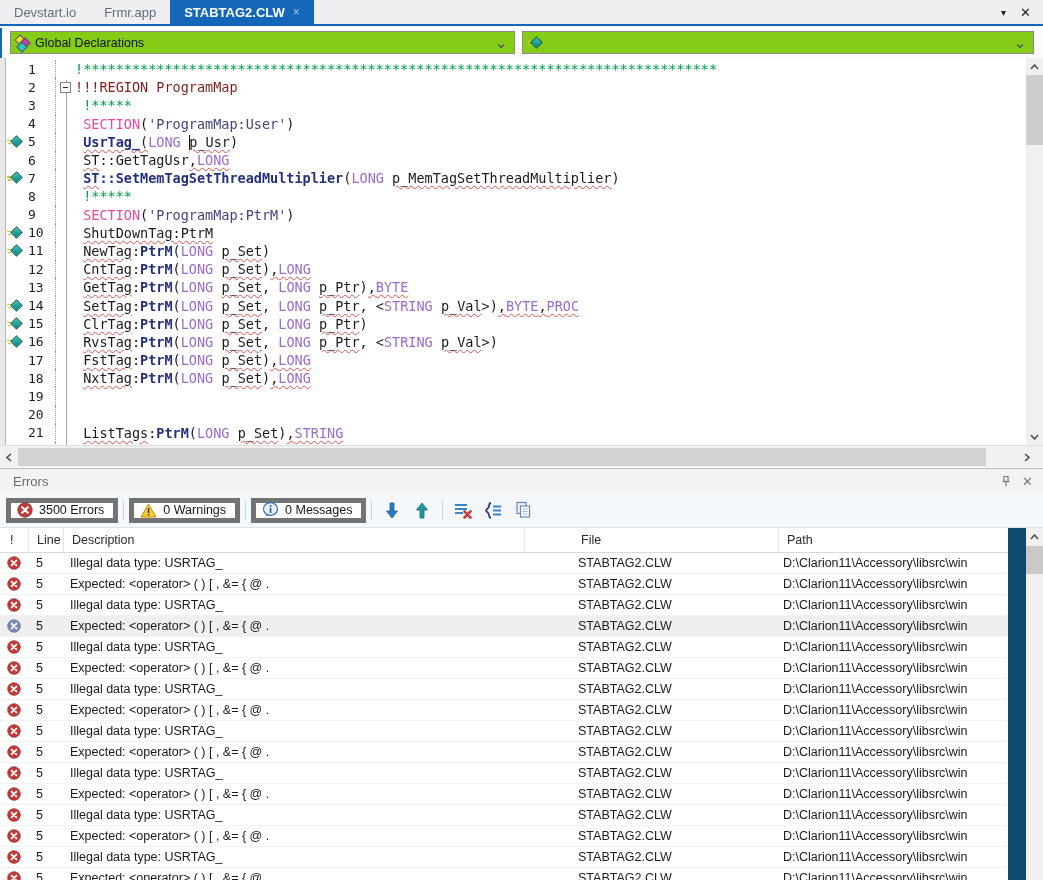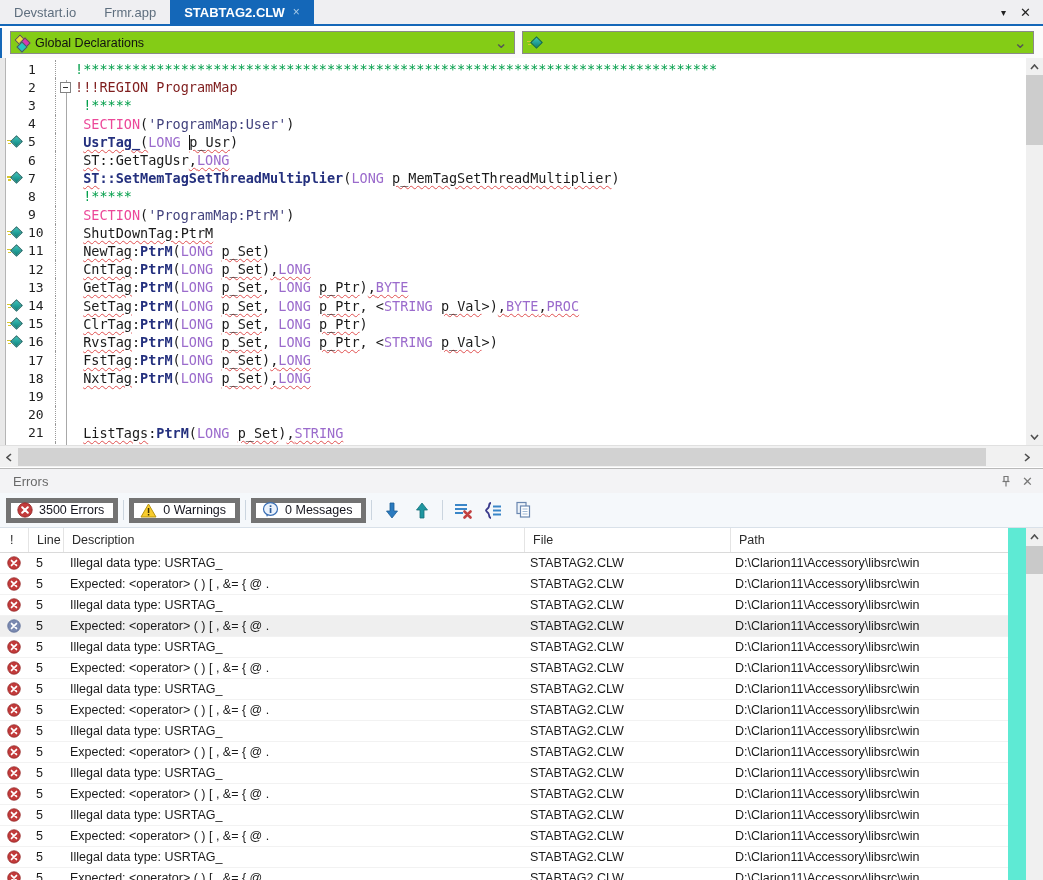--- a/index.html
+++ b/index.html
@@ -53,38 +53,38 @@
   .tok.sq { text-decoration-line:underline; text-decoration-style:wavy; text-decoration-color:#E05050; text-decoration-thickness:1px; text-underline-offset:2px; }
   .tok.caret { display:inline-block; width:1.5px; height:15px; background:#111; vertical-align:-3px; margin-right:-1px; }
   
   .vscroll { position:absolute; right:0; top:0; width:17px; height:100%; background:#F0F0F0; }
   .vscroll .thumb { position:absolute; left:0; width:17px; background:#CDCDCD; }
   .sbtn { position:absolute; width:17px; height:17px; display:flex; align-items:center; justify-content:center; }
   .hscroll { position:absolute; left:0; top:445px; width:1043px; height:22px; background:#F1F1F1; border-top:1px solid #E0E0E0; }
   .hscroll .thumb { position:absolute; top:2px; height:18px; left:18px; width:968px; background:#D2D2D2; }
   .hbtn { position:absolute; top:0; width:18px; height:22px; display:flex; align-items:center; justify-content:center; }
   
-  .epanel { position:absolute; left:0; top:468px; width:1043px; height:412px; border-top:1px solid #B9B9B9; background:#5eead4; }
+  .epanel { position:absolute; left:0; top:468px; width:1043px; height:412px; border-top:1px solid #B9B9B9; background:#0c4a6e; }
   .ep-header { position:absolute; left:0; top:0; width:100%; height:24px; background:#F3F3F5; display:flex; align-items:center; }
   .ep-title { font-size:13px; color:#6A6A6A; margin-left:13px; }
   .ep-hicons { margin-left:auto; display:flex; align-items:center; gap:10px; padding-right:10px; color:#777; }
   .ep-toolbar { position:absolute; left:0; top:24px; width:100%; height:35px; background:#F5F8FB;
     border-bottom:1px solid #D9E1E9; display:flex; align-items:center; padding-left:6px; }
   .tb-btn { height:25px; background:#fff; border:5px solid #737373; display:flex; align-items:center; gap:6px; padding:0 9px 0 6px; font-size:12.5px; color:#15151E; }
   .tb-sep { width:1px; height:20px; background:#CBD5DF; margin:0 5px; }
   .tb-ico { width:30px; height:24px; display:flex; align-items:center; justify-content:center; }
   
   .theader { position:absolute; left:0; top:59px; width:1008px; height:25px; background:#fff; border-bottom:1px solid #DADADA; display:flex; align-items:center; font-size:12.5px; color:#2A2A2A; }
   .tbody { position:absolute; left:0; top:84px; width:1008px; bottom:0; overflow:hidden; }
   .erow { display:flex; height:21px; align-items:center; font-size:12.5px; color:#1A1A1A; border-bottom:1px solid #F2F2F2; background:#fff; }
   .erow.selected { background:#EFEFEF; }
   .c-sev { width:28px; flex:0 0 28px; display:flex; justify-content:flex-start; padding-left:7px; }
   .c-line { width:34px; flex:0 0 34px; padding-left:8px; }
   .c-desc { width:460px; flex:0 0 460px; padding-left:8px; }
-  .c-file { width:205px; flex:0 0 205px; padding-left:8px; }
+  .c-file { width:205px; flex:0 0 205px; padding-left:8px;margin-left:48px; }
   .c-path { flex:1; padding-left:8px; }
   .theader .c-sev { padding-left:10px; }
   .hsep { width:1px; align-self:stretch; background:#E4E4E4; }
   .tvscroll { position:absolute; right:0; top:59px; bottom:0; width:17px; background:#F0F0F0; }
   .tvscroll .thumb { position:absolute; left:0; top:18px; height:28px; width:17px; background:#C9C9C9; }
   svg { display:block; }
 </style>
 </head>
 <body>
 

